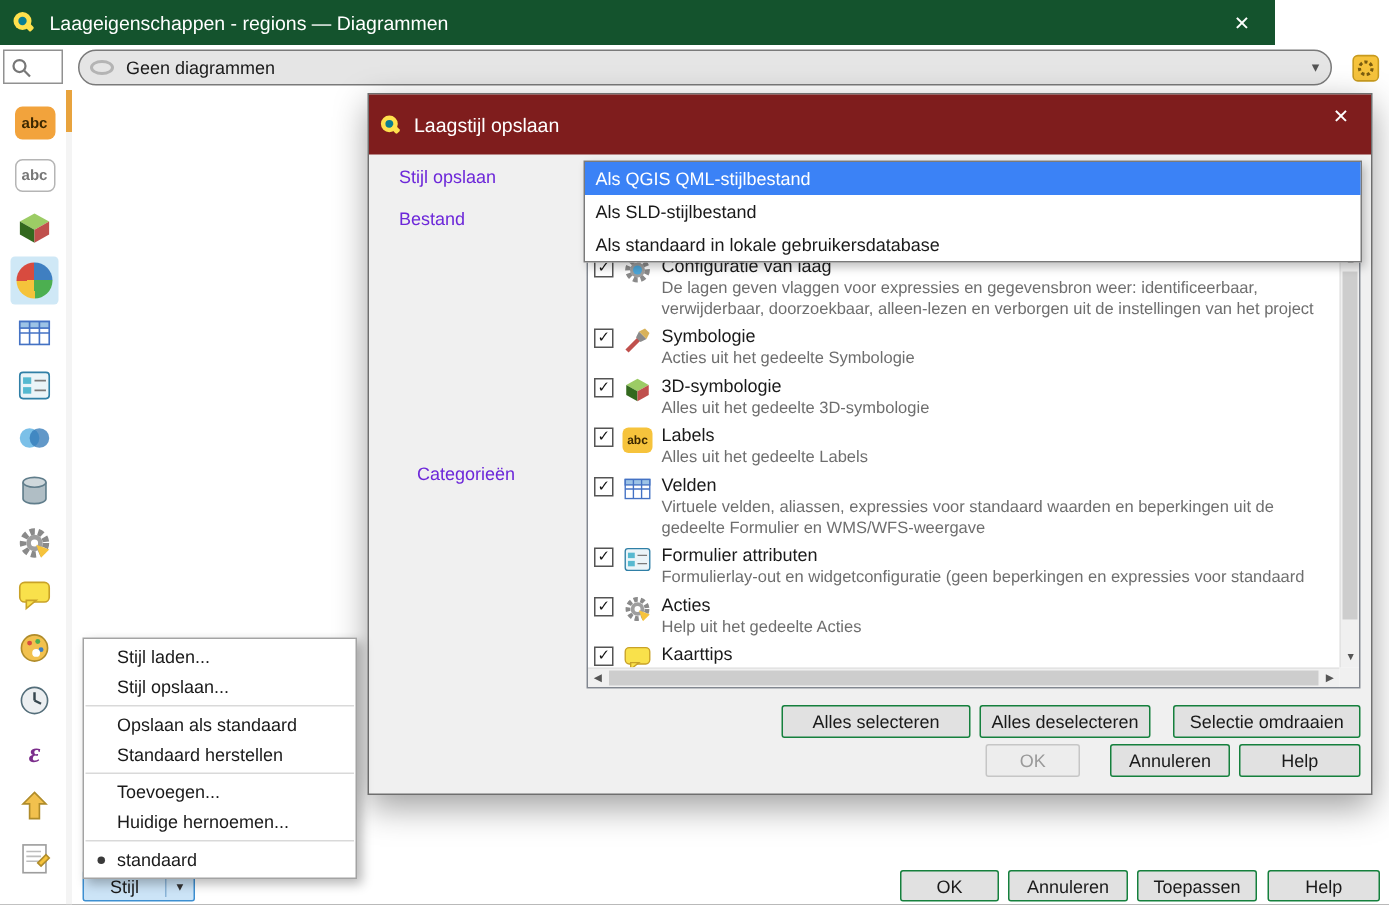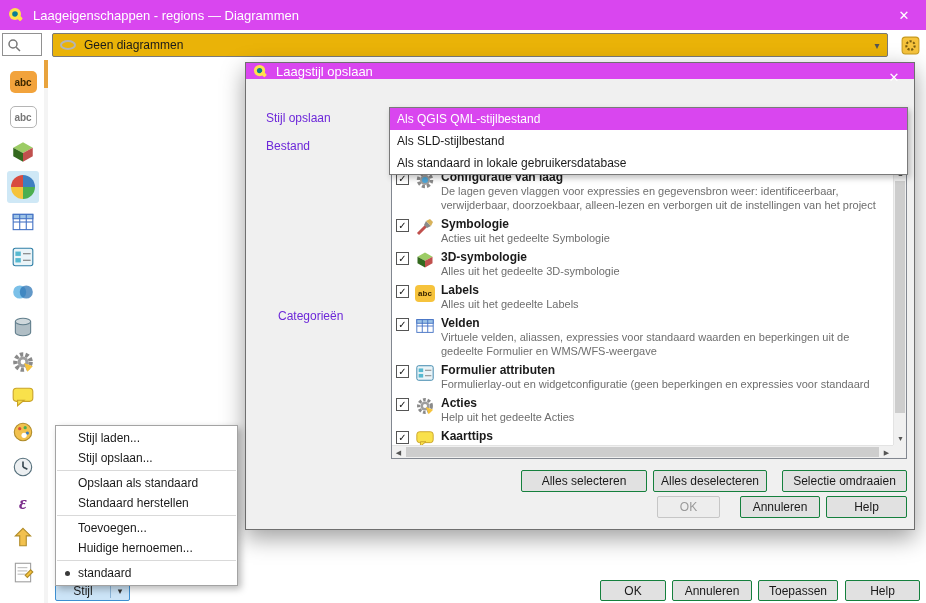--- a/index.html
+++ b/index.html
@@ -1,29 +1,29 @@
 <!DOCTYPE html>
 <html><head>
 <meta charset="utf-8">
 <style>
   *{box-sizing:border-box}
   html,body{margin:0;padding:0}
   body{font-family:"Liberation Sans",sans-serif;background:#555}
   .screen{position:relative;width:926px;height:603px;background:#fff;overflow:hidden;font-size:12px;color:#1a1a1a}
 
   
-  .titlebar{position:absolute;left:0;top:0;width:926px;height:30px;background:#d946ef;display:flex;align-items:center;color:#fff}
+  .titlebar{position:absolute;left:0;top:0;width:850px;height:30px;background:#14532d;display:flex;align-items:center;color:#fff}
   .titlebar .logo{margin-left:8px;display:flex}
   .titlebar .title{margin-left:9px;font-size:13px;white-space:nowrap}
   .tb-close{position:absolute;right:0;top:0;width:44px;height:30px;display:flex;align-items:center;justify-content:center;font-size:13px;cursor:default}
 
   
   .toolbar{position:absolute;left:0;top:30px;width:926px;height:30px;background:#fff}
   .searchbox{position:absolute;left:2px;top:3px;width:40px;height:23px;border:1px solid #919191;background:#fff;display:flex;align-items:center;padding-left:4px}
-  .combo{position:absolute;left:52px;top:3px;width:836px;height:24px;border:1px solid #7a7a7a;border-radius:2px;background:#eab308;display:flex;align-items:center}
+  .combo{position:absolute;left:52px;top:3px;width:836px;height:24px;border:1px solid #7a7a7a;border-radius:12px;background:#e5e5e5;display:flex;align-items:center}
   .combo .ellipse{width:16px;height:10px;border:2px solid #b4b4b4;border-radius:50%;margin:0 8px 0 7px}
   .combo .value{flex:1}
   .combo .arrow{width:20px;text-align:center;color:#555;font-size:10px}
   .yellowbtn{position:absolute;left:897px;top:3px;width:26px;height:25px;display:flex;align-items:center;justify-content:center}
 
   
   .sidebar{position:absolute;left:0;top:60px;width:48px;height:543px;background:#fff;border-right:1px solid #ececec}
   .side-icon{position:absolute;left:7px;width:32px;height:32px;display:flex;align-items:center;justify-content:center;border-radius:3px}
   .side-icon.selected{background:#cfe8f6}
   .side-scroll{position:absolute;left:44px;top:60px;width:4px;height:543px;background:#f4f4f4}
@@ -46,47 +46,47 @@
   .stijl-btn .arr{width:18px;text-align:center;font-size:9px;color:#333}
 
   
   .style-menu{position:absolute;left:55px;top:425px;width:183px;background:#fff;border:1px solid #a3a3a3;box-shadow:3px 3px 7px rgba(0,0,0,.28);padding:2px 0;z-index:30}
   .menu-item{height:20px;line-height:20px;padding-left:22px;position:relative;white-space:nowrap}
   .menu-sep{height:1px;background:#d9d9d9;margin:2px 1px}
   .bullet{position:absolute;left:9px;top:8px;width:5px;height:5px;border-radius:50%;background:#3a3a3a}
 
   
   .dialog{position:absolute;left:245px;top:62px;width:670px;height:468px;background:#f0f0f0;border:1px solid #6f6f6f;box-shadow:0 8px 22px rgba(0,0,0,.38);z-index:10}
-  .dlg-titlebar{position:absolute;left:0;top:0;right:0;height:16px;background:#d946ef;color:#fff;display:flex;align-items:center}
+  .dlg-titlebar{position:absolute;left:0;top:0;right:0;height:40px;background:#7f1d1d;color:#fff;display:flex;align-items:center}
   .dlg-titlebar .logo{margin-left:7px;display:flex}
   .dlg-titlebar .title{margin-left:8px;font-size:13px}
   .dlg-close{position:absolute;right:0;top:0;width:40px;height:28px;display:flex;align-items:center;justify-content:center;font-size:13px}
   .dlg-label{position:absolute;font-size:12px;color:#6d28d9}
 
   .catlist{position:absolute;left:145px;top:103px;width:516px;height:293px;background:#fff;border:1px solid #828790}
   .cat-rows{position:absolute;left:0;top:0;right:13px;bottom:13px;overflow:hidden}
   .cat-row{display:flex;align-items:flex-start;padding:3px 4px 2px 4px;gap:6px}
   .cat-check{width:13px;height:13px;border:1px solid #555;background:#fff;font-size:10px;line-height:11px;text-align:center;color:#111;margin-top:2px;flex:none}
   .cat-icon{width:20px;height:20px;flex:none;display:flex;align-items:center;justify-content:center}
-  .cat-title{font-weight:bold;font-size:12px;line-height:14px}
+  .cat-title{font-weight:normal;font-size:12px;line-height:14px}
   .cat-desc{font-size:11px;color:#6e6e6e;line-height:12px}
 
   .vscroll{position:absolute;right:0;top:0;width:13px;bottom:13px;background:#f0f0f0;border-left:1px solid #e3e3e3}
   .vscroll .sarr{position:absolute;left:0;width:13px;height:13px;font-size:7px;color:#555;text-align:center;line-height:13px}
   .vscroll .up{top:0}.vscroll .down{bottom:0}
   .vscroll .vthumb{position:absolute;left:1px;right:1px;top:14px;height:232px;background:#cdcdcd}
   .hscroll{position:absolute;left:0;bottom:0;right:13px;height:13px;background:#f0f0f0;border-top:1px solid #e3e3e3}
   .hscroll .sarr{position:absolute;top:0;width:13px;height:13px;font-size:7px;color:#555;text-align:center;line-height:13px}
   .hscroll .left{left:0}.hscroll .right{right:0}
   .hscroll .hthumb{position:absolute;top:1px;bottom:1px;left:14px;right:14px;background:#cdcdcd}
   .corner{position:absolute;right:0;bottom:0;width:13px;height:13px;background:#f0f0f0}
 
   .style-popup{position:absolute;left:143px;top:44px;width:519px;background:#fff;border:1px solid #7a7a7a;z-index:20;box-shadow:2px 3px 6px rgba(0,0,0,.25)}
   .popup-item{height:22px;line-height:22px;padding-left:7px;white-space:nowrap;overflow:hidden}
-  .popup-item.selected{background:#d946ef;color:#fff}
+  .popup-item.selected{background:#3b82f6;color:#fff}
 </style>
 </head>
 <body>
 
 <div class="screen">
 
   <div class="titlebar">
     <span class="logo">
       <svg width="16" height="16" viewBox="0 0 16 16">
           <circle cx="7" cy="7" r="6" fill="#ffe14d"></circle>

